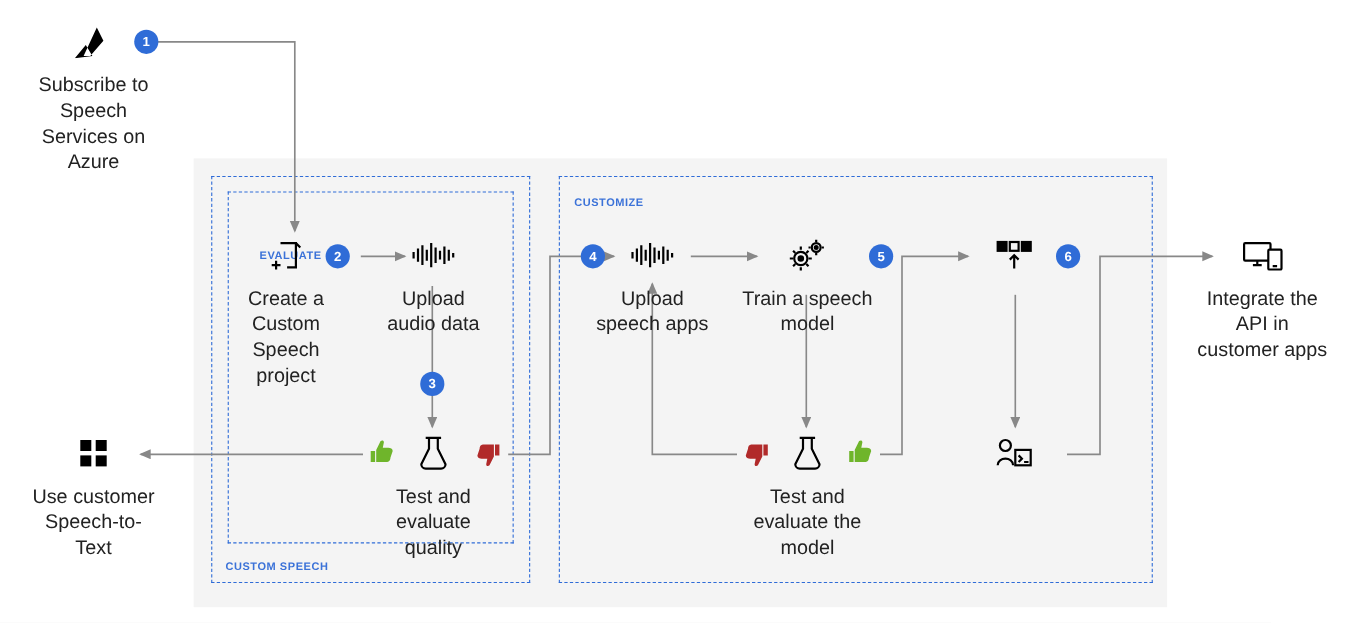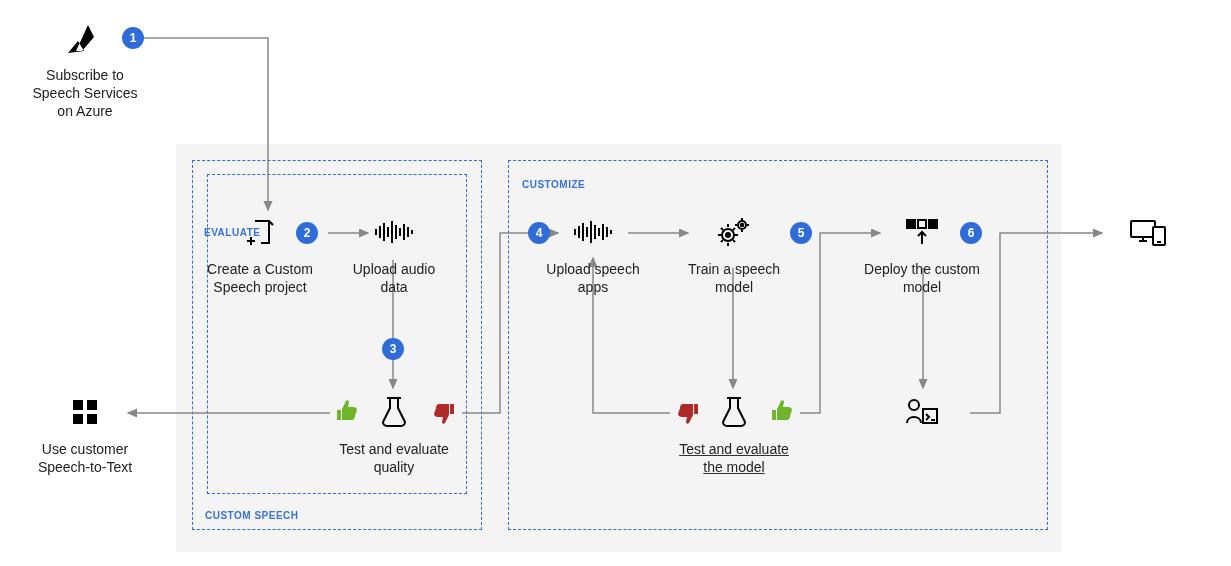--- a/index.html
+++ b/index.html
@@ -40,21 +40,21 @@
     width: 120px;
   }
   .node .icon {
     height: 40px;
     display: flex;
     align-items: center;
     justify-content: center;
     margin-bottom: 8px;
   }
   .node .label {
-    font-size: 14px;
+    font-size: 18px;
     line-height: 1.3;
     color: #222;
   }
   .badge {
     position: absolute;
     width: 22px;
     height: 22px;
     border-radius: 50%;
     background: #2f6cd7;
     color: #fff;
@@ -79,21 +79,21 @@
 </style>
 </head>
 <body>
 
 <div class="outer-panel"></div>
 
 <div class="dashed-box" style="left:192px; top:160px; width:290px; height:370px;"></div>
 <span class="box-label" style="left:205px; top:510px;">CUSTOM SPEECH</span>
 
 <div class="dashed-box" style="left:207px; top:174px; width:260px; height:320px;"></div>
-<span class="box-label" style="left:204px; top:187px;margin-top:40px;">EVALUATE</span>
+<span class="box-label" style="left:236px; top:187px;margin-top:40px;">EVALUATE</span>
 
 <div class="dashed-box" style="left:508px; top:160px; width:540px; height:370px;"></div>
 <span class="box-label" style="left:522px; top:179px;">CUSTOMIZE</span>
 
 <svg class="connectors">
   <defs>
     <marker id="arrow" markerWidth="8" markerHeight="8" refX="6" refY="3" orient="auto">
       <path d="M0,0 L7,3 L0,6 Z" fill="#888"></path>
     </marker>
   </defs>
@@ -217,21 +217,21 @@
         <circle cx="12" cy="18" r="2" fill="#000"></circle>
       <path d="M12 10 L12 7 M12 26 L12 29 M5 18 L2 18 M19 18 L22 18 M7 13 L5 11 M17 23 L19 25 M7 23 L5 25 M17 13 L19 11"></path>
       <circle cx="26" cy="8" r="4"></circle>
         <circle cx="26" cy="8" r="1.3" fill="#000"></circle>
       <path d="M26 3 L26 1 M26 13 L26 15 M21 8 L19 8 M31 8 L33 8"></path>
     </svg>
   </div>
   <div class="label">Train a speech model</div>
 </div>
 
-<div class="node" style="left:674px; top:392px;text-decoration:underline;">
+<div class="node" style="left:674px; top:392px;">
   <div class="icon">
     <svg width="28" height="32" viewBox="0 0 28 32" stroke="#000" stroke-width="2" fill="none">
       <path d="M10 2 L10 12 L3 26 A4 4 0 0 0 7 30 L21 30 A4 4 0 0 0 25 26 L18 12 L18 2"></path>
       <line x1="7" y1="2" x2="21" y2="2"></line>
     </svg>
   </div>
   <div class="label">Test and evaluate the model</div>
 </div>
 
 <div class="thumb" style="left:676px; top:402px;">
@@ -247,21 +247,20 @@
 
 <div class="node" style="left:862px; top:212px;">
   <div class="icon">
     <svg width="34" height="28" viewBox="0 0 34 28" stroke="#000" stroke-width="2" fill="none">
       <rect x="2" y="2" width="8" height="8" fill="#000"></rect>
       <rect x="13" y="2" width="8" height="8"></rect>
       <rect x="24" y="2" width="8" height="8" fill="#000"></rect>
       <path d="M17 26 L17 14 M13 18 L17 14 L21 18"></path>
     </svg>
   </div>
-  <div class="label">Deploy the custom model</div>
 </div>
 
 <div class="node" style="left:862px; top:392px;">
   <div class="icon">
     <svg width="34" height="30" viewBox="0 0 34 30" stroke="#000" stroke-width="2" fill="none">
       <circle cx="9" cy="8" r="5"></circle>
       <path d="M2 26 C2 18 16 18 16 26"></path>
       <rect x="18" y="12" width="14" height="14"></rect>
       <path d="M21 17 L24 20 L21 23 M26 23 L30 23"></path>
     </svg>
@@ -271,20 +270,21 @@
 <div class="node" style="left:1085px; top:212px; width:125px;">
   <div class="icon">
     <svg width="38" height="30" viewBox="0 0 38 30" stroke="#000" stroke-width="2" fill="none">
       <rect x="2" y="4" width="24" height="16" rx="1"></rect>
       <line x1="10" y1="24" x2="18" y2="24"></line>
         <line x1="14" y1="20" x2="14" y2="24"></line>
       <rect x="24" y="10" width="12" height="18" rx="1" fill="#fff"></rect>
       <line x1="28" y1="25" x2="32" y2="25"></line>
     </svg>
   </div>
+  <div class="label">Integrate the API in customer apps</div>
 </div>
 
 <div class="badge" style="left:122px; top:27px;">1</div>
 <div class="badge" style="left:296px; top:222px;">2</div>
 <div class="badge" style="left:382px; top:338px;">3</div>
 <div class="badge" style="left:528px; top:222px;">4</div>
 <div class="badge" style="left:790px; top:222px;">5</div>
 <div class="badge" style="left:960px; top:222px;">6</div>
 
 </body></html>

